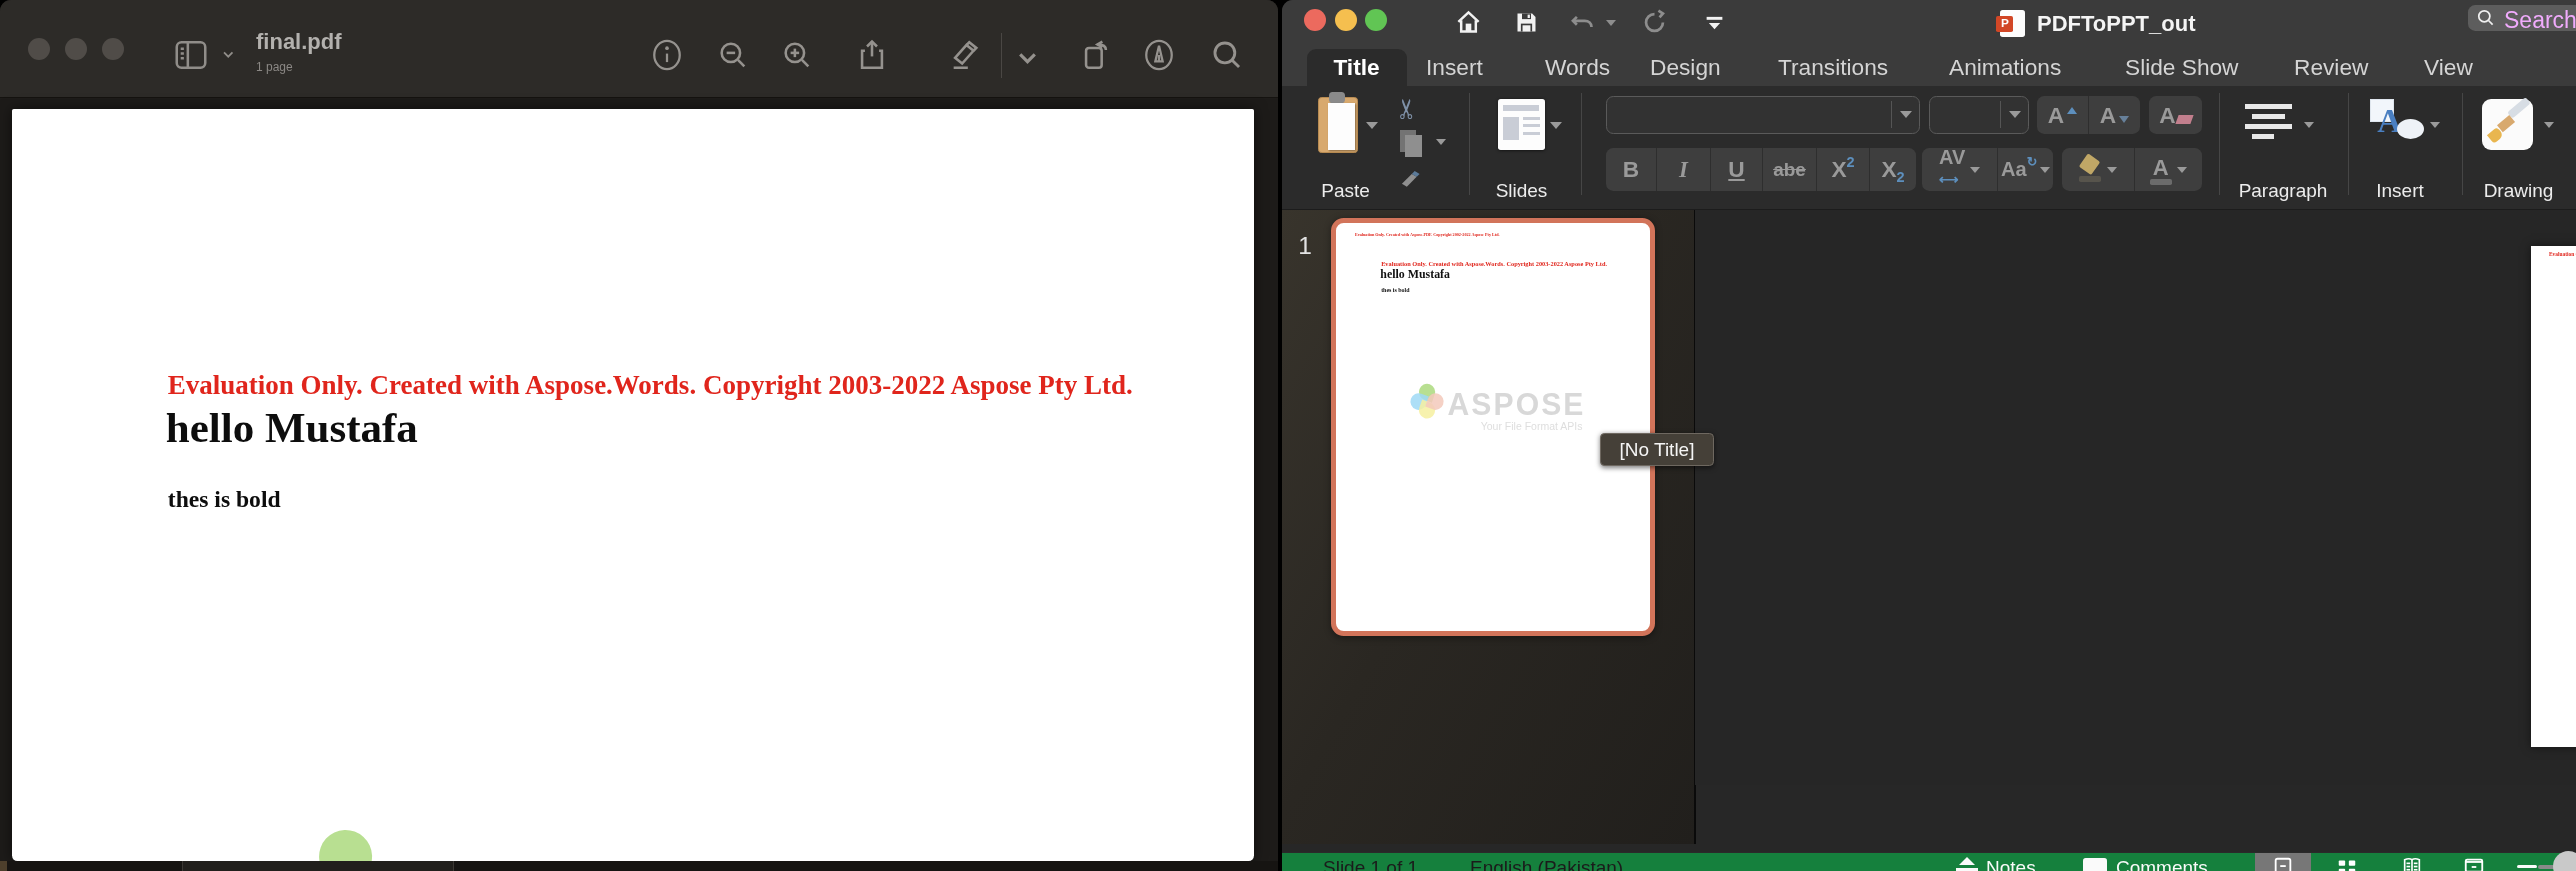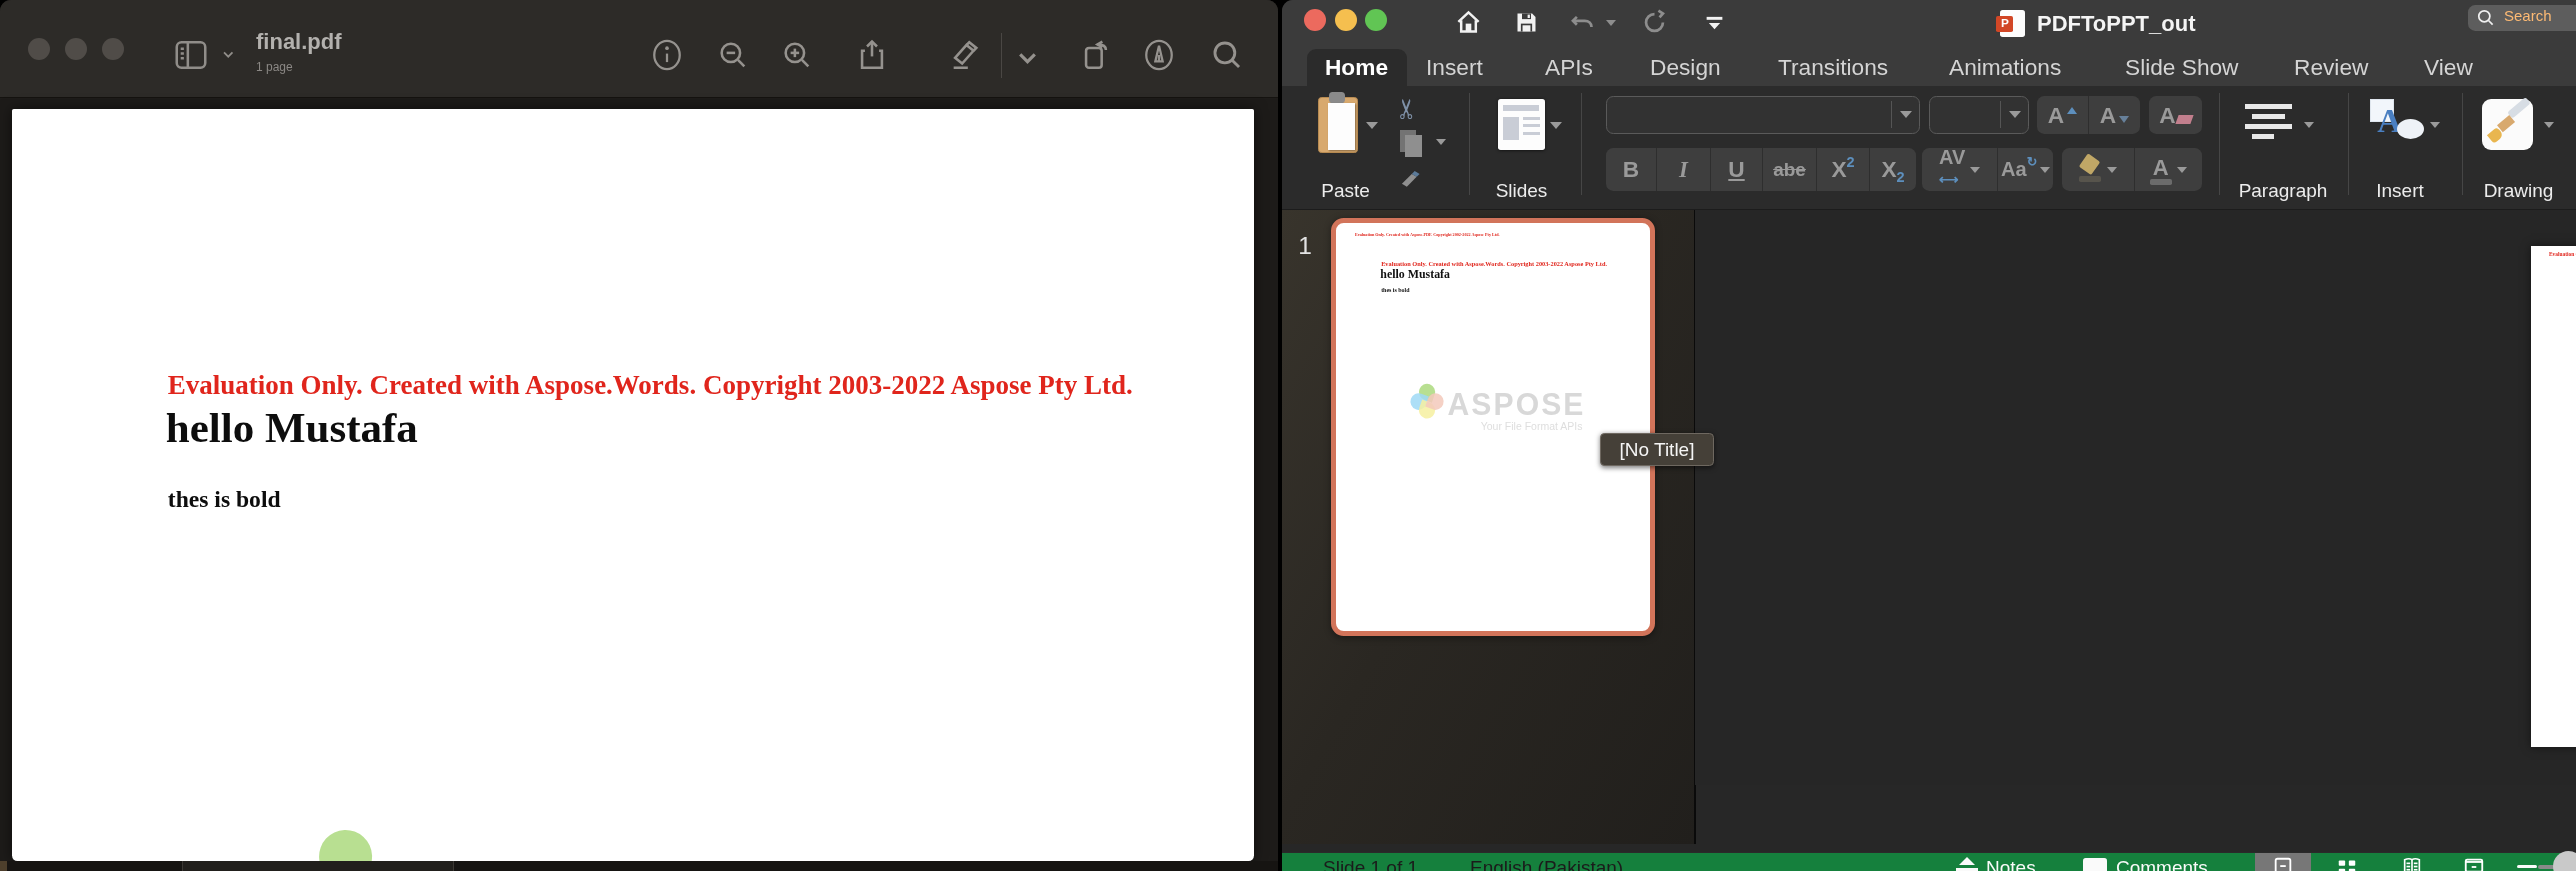--- a/index.html
+++ b/index.html
@@ -54,21 +54,21 @@
   .ppt-tb-ic { position:absolute; top:9px; width:27px; height:27px; color:#f2f2f2; }
   .ppt-tb-ic.dim { color:#8d8d8d; }
   .ppt-doc-icon { position:absolute; left:718px; top:10px; width:24.5px; height:27px; background:#fdfdfd;
                   border-radius:2.7px; }
   .ppt-doc-icon .pblock { position:absolute; left:-3.6px; top:6.3px; width:17px; height:15.4px; background:#d24726;
                   border-radius:1.8px; color:#fff; font-size:11.8px; font-weight:bold; text-align:center; line-height:15.4px; }
   .ppt-title { position:absolute; left:755px; top:11px; font-size:22px; font-weight:bold; color:#f4f4f4; white-space:nowrap; }
   .ppt-search { position:absolute; left:1186px; top:4.5px; width:109px; height:26px; background:#5d5d5d;
                 border-radius:7.3px 0 0 7.3px; overflow:hidden; }
   .ppt-search svg { position:absolute; left:8.2px; top:3.6px; width:19px; height:19px; color:#f0f0f0; }
-  .ppt-search .stx { position:absolute; left:36px; top:2.7px; font-size:15px; color:#fdba74; white-space:nowrap; }
+  .ppt-search .stx { position:absolute; left:36px; top:2.7px; font-size:23px; color:#f0abfc; white-space:nowrap; }
 
   .ppt-tabs { position:absolute; left:0; top:45px; width:100%; height:41px; background:#3b3b3b; }
   .tab { position:absolute; top:9px; font-size:22.7px; color:#d4d4d4; white-space:nowrap; }
   .tab-active { position:absolute; left:24.5px; top:3.6px; width:100px; height:37px; background:#2b2b2b;
                 border-radius:9px 9px 0 0; text-align:center; }
   .tab-active span { font-size:22.7px; font-weight:bold; color:#fff; line-height:37px; }
 
   .ribbon { position:absolute; left:0; top:86px; width:100%; height:124px; background:#2b2b2b;
             border-bottom:1.8px solid #1c1c1c; }
   .rb-label { position:absolute; top:94px; font-size:19px; color:#ececec; white-space:nowrap; text-align:center; }
@@ -300,23 +300,23 @@
       <span class="ppt-search">
         <svg viewBox="0 0 24 24" fill="none" stroke="currentColor" stroke-width="2.2">
           <circle cx="10.5" cy="10.5" r="7"></circle>
             <line x1="15.8" y1="15.8" x2="21" y2="21"></line>
         </svg>
         <span class="stx">Search</span>
       </span>
     </div>
 
     <div class="ppt-tabs">
-      <span class="tab-active"><span>Home</span></span>
+      <span class="tab-active"><span>Title</span></span>
       <span class="tab" style="left:144px">Insert</span>
-      <span class="tab" style="left:263px">APIs</span>
+      <span class="tab" style="left:263px">Words</span>
       <span class="tab" style="left:368px">Design</span>
       <span class="tab" style="left:496px">Transitions</span>
       <span class="tab" style="left:667px">Animations</span>
       <span class="tab" style="left:843px">Slide Show</span>
       <span class="tab" style="left:1012px">Review</span>
       <span class="tab" style="left:1142px">View</span>
     </div>
 
     <div class="ribbon">
 

